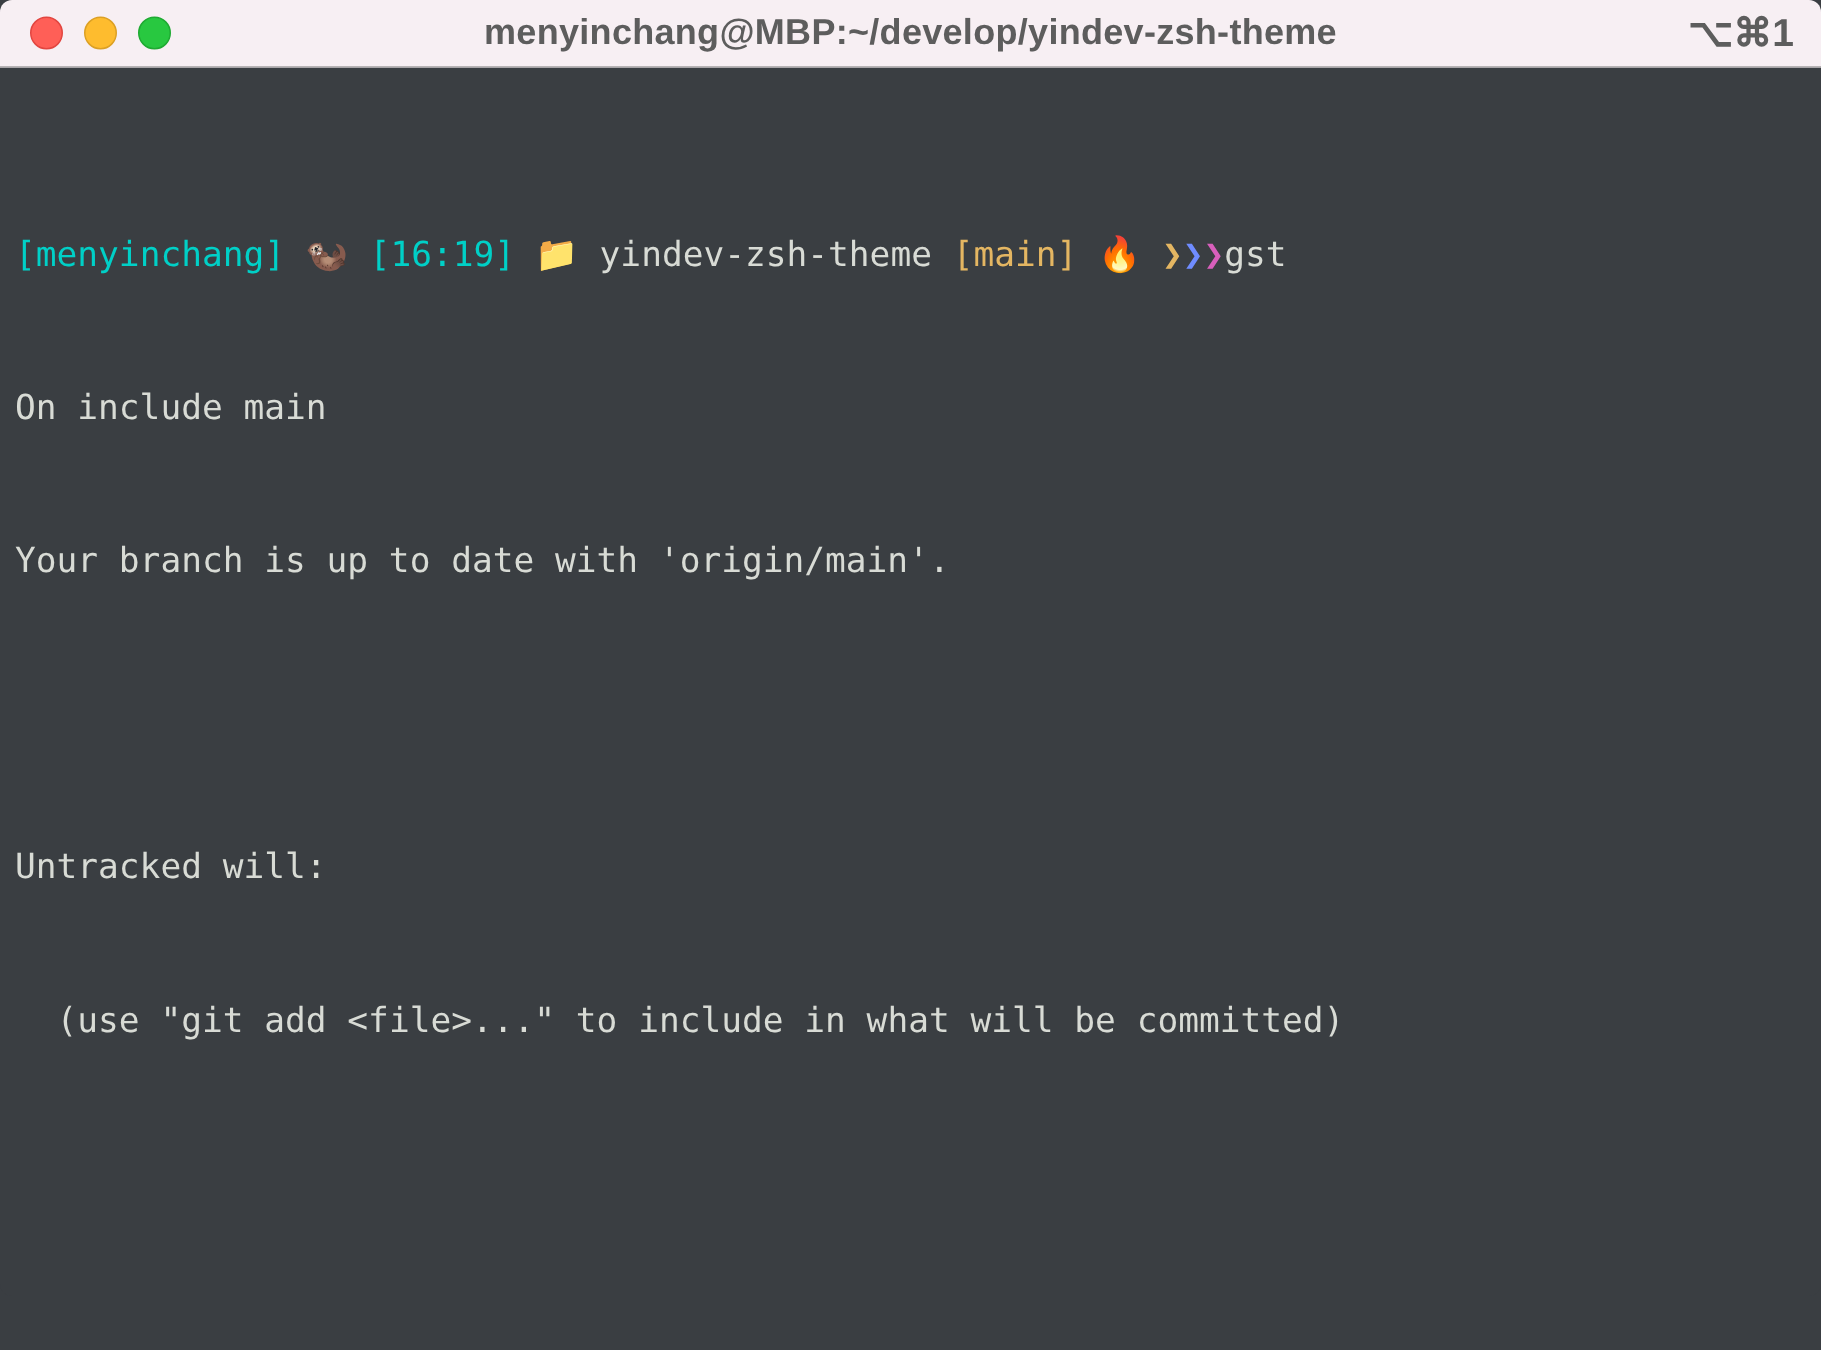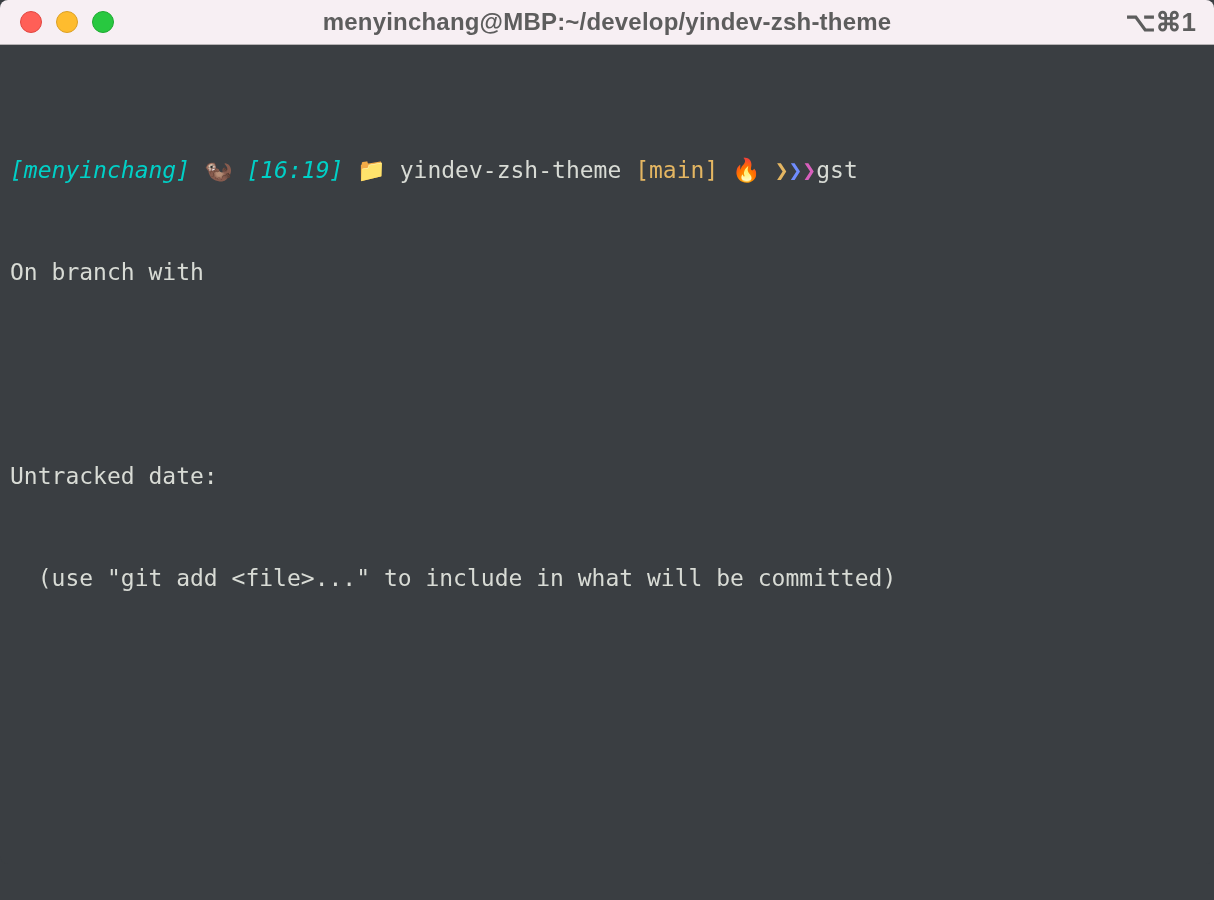--- a/index.html
+++ b/index.html
@@ -55,21 +55,21 @@
   }
   .terminal{
     padding:6px 10px 10px 10px;
     font-size:23px;
     line-height:1.48;
     color:var(--fg);
     white-space:pre;
     font-weight:500;
   }
   .line{white-space:pre-wrap;}
-  .cyan{color:var(--cyan);font-style:italic;}
+  .cyan{color:var(--cyan);}
   .yellow{color:var(--yellow);}
   .red{color:var(--red);}
   .blue{color:var(--blue);}
   .magenta{color:var(--magenta);}
   .bold{font-weight:400;}
   .untracked{color:var(--red);}
   .chevrons{font-weight:900;}
   .emoji{filter:none;}
 </style>
 </head>
@@ -83,23 +83,24 @@
       <div class="dot yellow"></div>
       <div class="dot green"></div>
     </div>
     <div class="title">menyinchang@MBP:~/develop/yindev-zsh-theme</div>
     <div class="right-indicator">⌥⌘1</div>
   </div>
 
   <div class="terminal">
     
     <div class="line"><span class="cyan">[<span>menyinchang</span>]</span> <span class="emoji">🦦</span> <span class="cyan">[<span>16:19</span>]</span> <span class="emoji">📁</span> <span class="bold">yindev-zsh-theme</span> <span class="yellow">[<span>main</span>]</span> <span class="emoji">🔥</span> <span class="chevrons"><span class="yellow">❯</span><span class="blue">❯</span><span class="magenta">❯</span></span><span>gst</span></div>
-    <div class="line">On branch with</div>
+    <div class="line">On include main</div>
+    <div class="line">Your branch is up to date with 'origin/main'.</div>
     <div class="line">&nbsp;</div>
-    <div class="line">Untracked date:</div>
+    <div class="line">Untracked will:</div>
     <div class="line">  (use "git add &lt;file&gt;..." to include in what will be committed)</div>
     <div class="line">&nbsp;</div>
     
 
     
     
 
     
     
 

